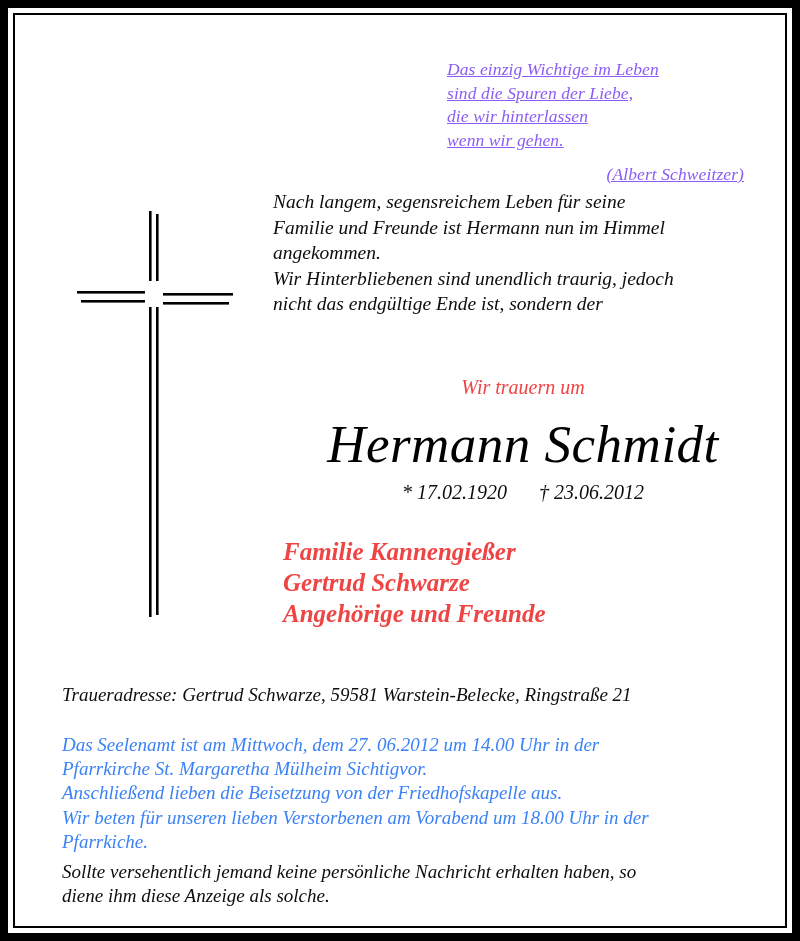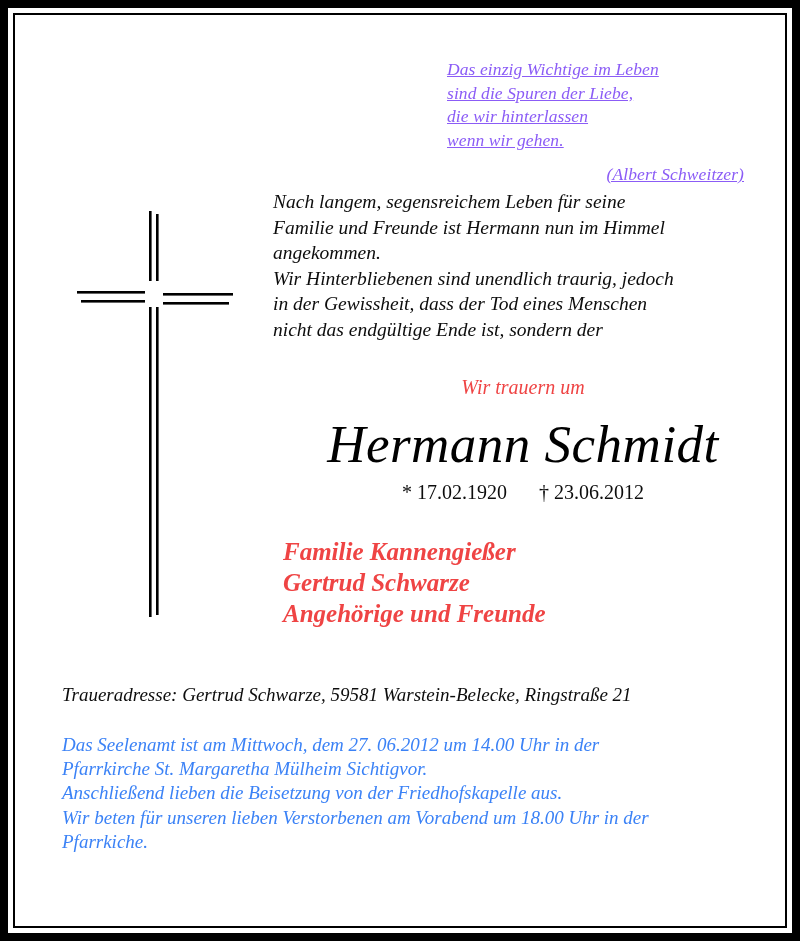--- a/index.html
+++ b/index.html
@@ -115,20 +115,21 @@
     letter-spacing: 0.5px;
     white-space: nowrap;
   }
 
   .dates {
     position: absolute;
     left: 258px;
     top: 466px;
     width: 500px;
     text-align: center;
+    font-style: italic;
     font-size: 20px;
     color: #0d0d0d;
     white-space: nowrap;
   }
   .dates .gap { display: inline-block; width: 22px; }
 
   .survivors {
     position: absolute;
     left: 268px;
     top: 521px;
@@ -209,21 +210,20 @@
               <rect x="100" y="95" width="66" height="2.6"></rect>
             </g>
           </svg>
         </div>
 
         <div class="body-text">
           <span class="ln">Nach langem, segensreichem Leben für seine</span>
           <span class="ln">Familie und Freunde ist Hermann nun im Himmel</span>
           <span class="ln">angekommen.</span>
           <span class="ln">Wir Hinterbliebenen sind unendlich traurig, jedoch</span>
-          <span class="ln">in der Gewissheit, dass der Tod eines Menschen</span>
           <span class="ln">nicht das endgültige Ende ist, sondern der</span>
         </div>
 
         <div class="mourn-line">Wir trauern um</div>
 
         <div class="deceased-name">Hermann Schmidt</div>
 
         <div class="dates">
           <span>*</span>
           <span>17.02.1920</span>
@@ -241,17 +241,21 @@
         <div class="contact-line">Traueradresse: Gertrud Schwarze, 59581 Warstein-Belecke, Ringstraße 21</div>
 
         <div class="service-block">
           <span class="ln">Das Seelenamt ist am Mittwoch, dem 27. 06.2012 um 14.00 Uhr in der</span>
           <span class="ln">Pfarrkirche St. Margaretha Mülheim Sichtigvor.</span>
           <span class="ln">Anschließend lieben die Beisetzung von der Friedhofskapelle aus.</span>
           <span class="ln">Wir beten für unseren lieben Verstorbenen am Vorabend um 18.00 Uhr in der</span>
           <span class="ln">Pfarrkiche.</span>
         </div>
 
+        <div class="closing-block">
+          <span class="ln">Sollte versehentlich jemand keine persönliche Nachricht erhalten haben, so</span>
+          <span class="ln">diene ihm diese Anzeige als solche.</span>
+        </div>
 
       </div>
     </div>
   </div>
 </div>
 
 </body></html>

